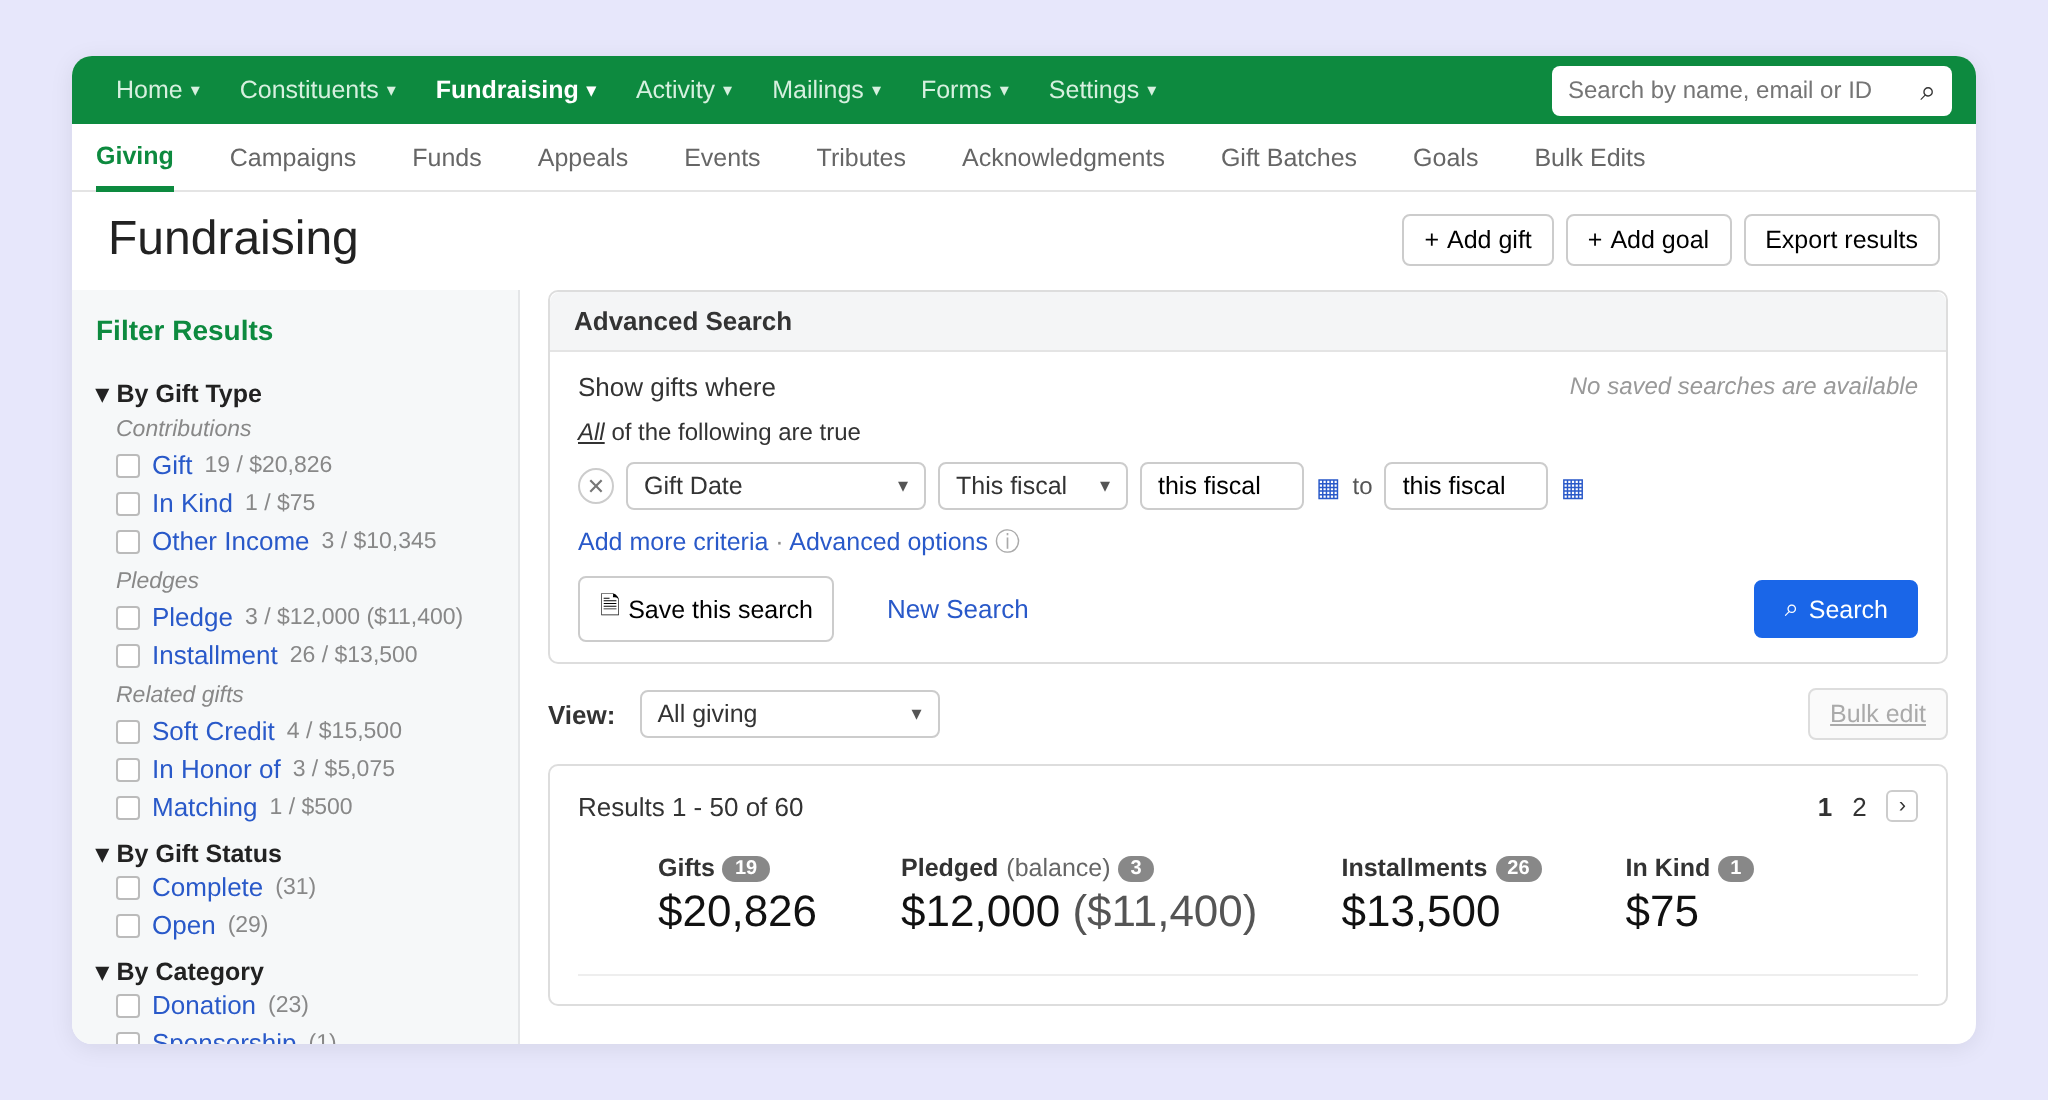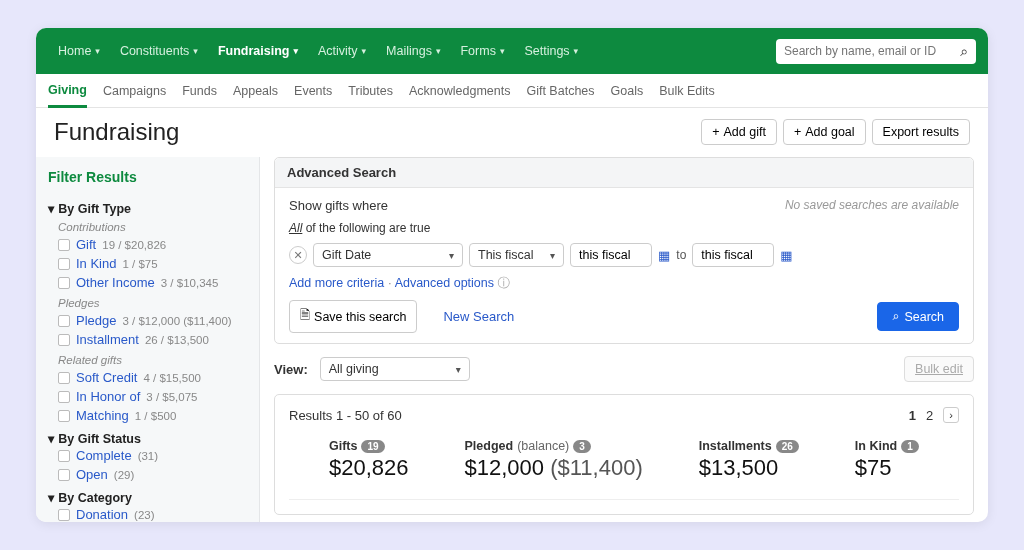--- a/index.html
+++ b/index.html
@@ -1,27 +1,27 @@
 <!DOCTYPE html>
 <html><head>
 <meta charset="utf-8">
 <style>
 * { box-sizing: border-box; margin: 0; padding: 0; }
 body { font-family: -apple-system, BlinkMacSystemFont, "Segoe UI", Arial, sans-serif; font-size: 13px; background: #e7e7fb; color: #333; }
 .frame { width: 1024px; height: 550px; margin: 0 auto; background: #e7e7fb; padding: 28px 36px; position: relative; overflow: hidden; }
 .app { background: #fff; border-radius: 10px; box-shadow: 0 2px 12px rgba(0,0,0,0.08); overflow: hidden; height: 100%; display: flex; flex-direction: column; }
-.topnav { background: #0d8a3f; display: flex; align-items: center; padding: 0 12px; height: 46px; }
+.topnav { background: #0d8a3f; display: flex; align-items: center; padding: 0 12px; height: 34px; }
 .topnav .nav-item { color: #d6f0df; font-size: 12.5px; padding: 0 10px; cursor: pointer; display: flex; align-items: center; gap: 4px; }
 .topnav .nav-item.active { color: #fff; font-weight: 700; }
 .caret { font-size: 9px; }
 .topnav .spacer { flex: 1; }
 .search-wrap { background: #fff; border-radius: 4px; display: flex; align-items: center; padding: 4px 8px; width: 200px; }
 .search-wrap input { border: none; outline: none; font-size: 12px; flex: 1; }
 .search-wrap .sicon { font-size: 14px; color: #333; }
-.subnav { border-bottom: 1px solid #e4e4e4; display: flex; align-items: center; padding: 0 12px; height: 34px; gap: 16px; }
+.subnav { border-bottom: 1px solid #e4e4e4; display: flex; align-items: center; padding: 0 12px; height: 34px; gap: 28px; }
 .subnav .tab { font-size: 12.5px; color: #666; cursor: pointer; padding: 8px 0; }
 .subnav .tab.active { color: #0d8a3f; font-weight: 700; border-bottom: 3px solid #0d8a3f; margin-bottom: -1px; }
 .headerrow { display: flex; align-items: center; padding: 10px 18px; border-bottom: 1px solid transparent; }
 .page-title { font-size: 24px; font-weight: 400; color: #222; flex: 1; }
 .btn { border: 1px solid #ccc; background: #fff; border-radius: 4px; padding: 5px 10px; font-size: 12.5px; cursor: pointer; display: inline-flex; align-items: center; gap: 4px; }
 .btn + .btn { margin-left: 6px; }
 .body { display: flex; flex: 1; min-height: 0; }
 .sidebar { width: 224px; background: #f6f8f9; border-right: 1px solid #e4e6e8; padding: 8px 12px; overflow-y: auto; }
 .filter-title { color: #0d8a3f; font-weight: 700; font-size: 14px; padding: 4px 0 10px; }
 .facet-heading { font-size: 12.5px; font-weight: 700; color: #222; display: flex; align-items: center; gap: 4px; margin-top: 6px; cursor: pointer; }
@@ -44,21 +44,21 @@
 .action-row { display: flex; align-items: center; margin-top: 8px; }
 .primary-btn { background: #1a66e8; color: #fff; border: 1px solid #1a66e8; border-radius: 4px; padding: 6px 14px; font-size: 12.5px; cursor: pointer; display: inline-flex; align-items: center; gap: 5px; }
 .viewrow { display: flex; align-items: center; gap: 12px; margin: 12px 0; }
 .bulk-disabled { margin-left: auto; color: #aaa; border: 1px solid #ddd; border-radius: 4px; padding: 5px 10px; font-size: 12.5px; cursor: not-allowed; background: #fafafa; text-decoration: underline; }
 .results-panel { border: 1px solid #ddd; border-radius: 5px; padding: 12px 14px 0; }
 .results-head { display: flex; align-items: center; font-size: 13px; }
 .pager { margin-left: auto; display: flex; align-items: center; gap: 10px; }
 .pager .pg { color: #333; cursor: pointer; }
 .pager .pgcur { font-weight: 700; }
 .pager .pgnext { border: 1px solid #ccc; border-radius: 3px; padding: 1px 5px; font-size: 11px; cursor: pointer; }
-.summary { display: flex; gap: 56px; padding: 16px 40px 18px; }
+.summary { display: flex; gap: 42px; padding: 16px 40px 18px; }
 .sumcol .lbl { font-size: 12.5px; font-weight: 700; color: #333; display: flex; align-items: center; gap: 4px; }
 .sumcol .sublbl { font-weight: 400; color: #666; }
 .pill { background: #888; color: #fff; border-radius: 8px; font-size: 10px; padding: 1px 6px; font-weight: 700; }
 .sumcol .val { font-size: 22px; font-weight: 400; color: #111; margin-top: 2px; }
 .sumcol .val .paren { color: #555; }
 .tbl { width: 100%; border-collapse: collapse; }
 .tbl th { text-align: left; font-size: 12px; font-weight: 700; padding: 7px 6px; border-top: 1px solid #eee; color: #333; cursor: pointer; }
 .underline-ital { font-style: italic; text-decoration: underline; }
 .to-label { font-size: 12px; color: #555; }
 </style>

